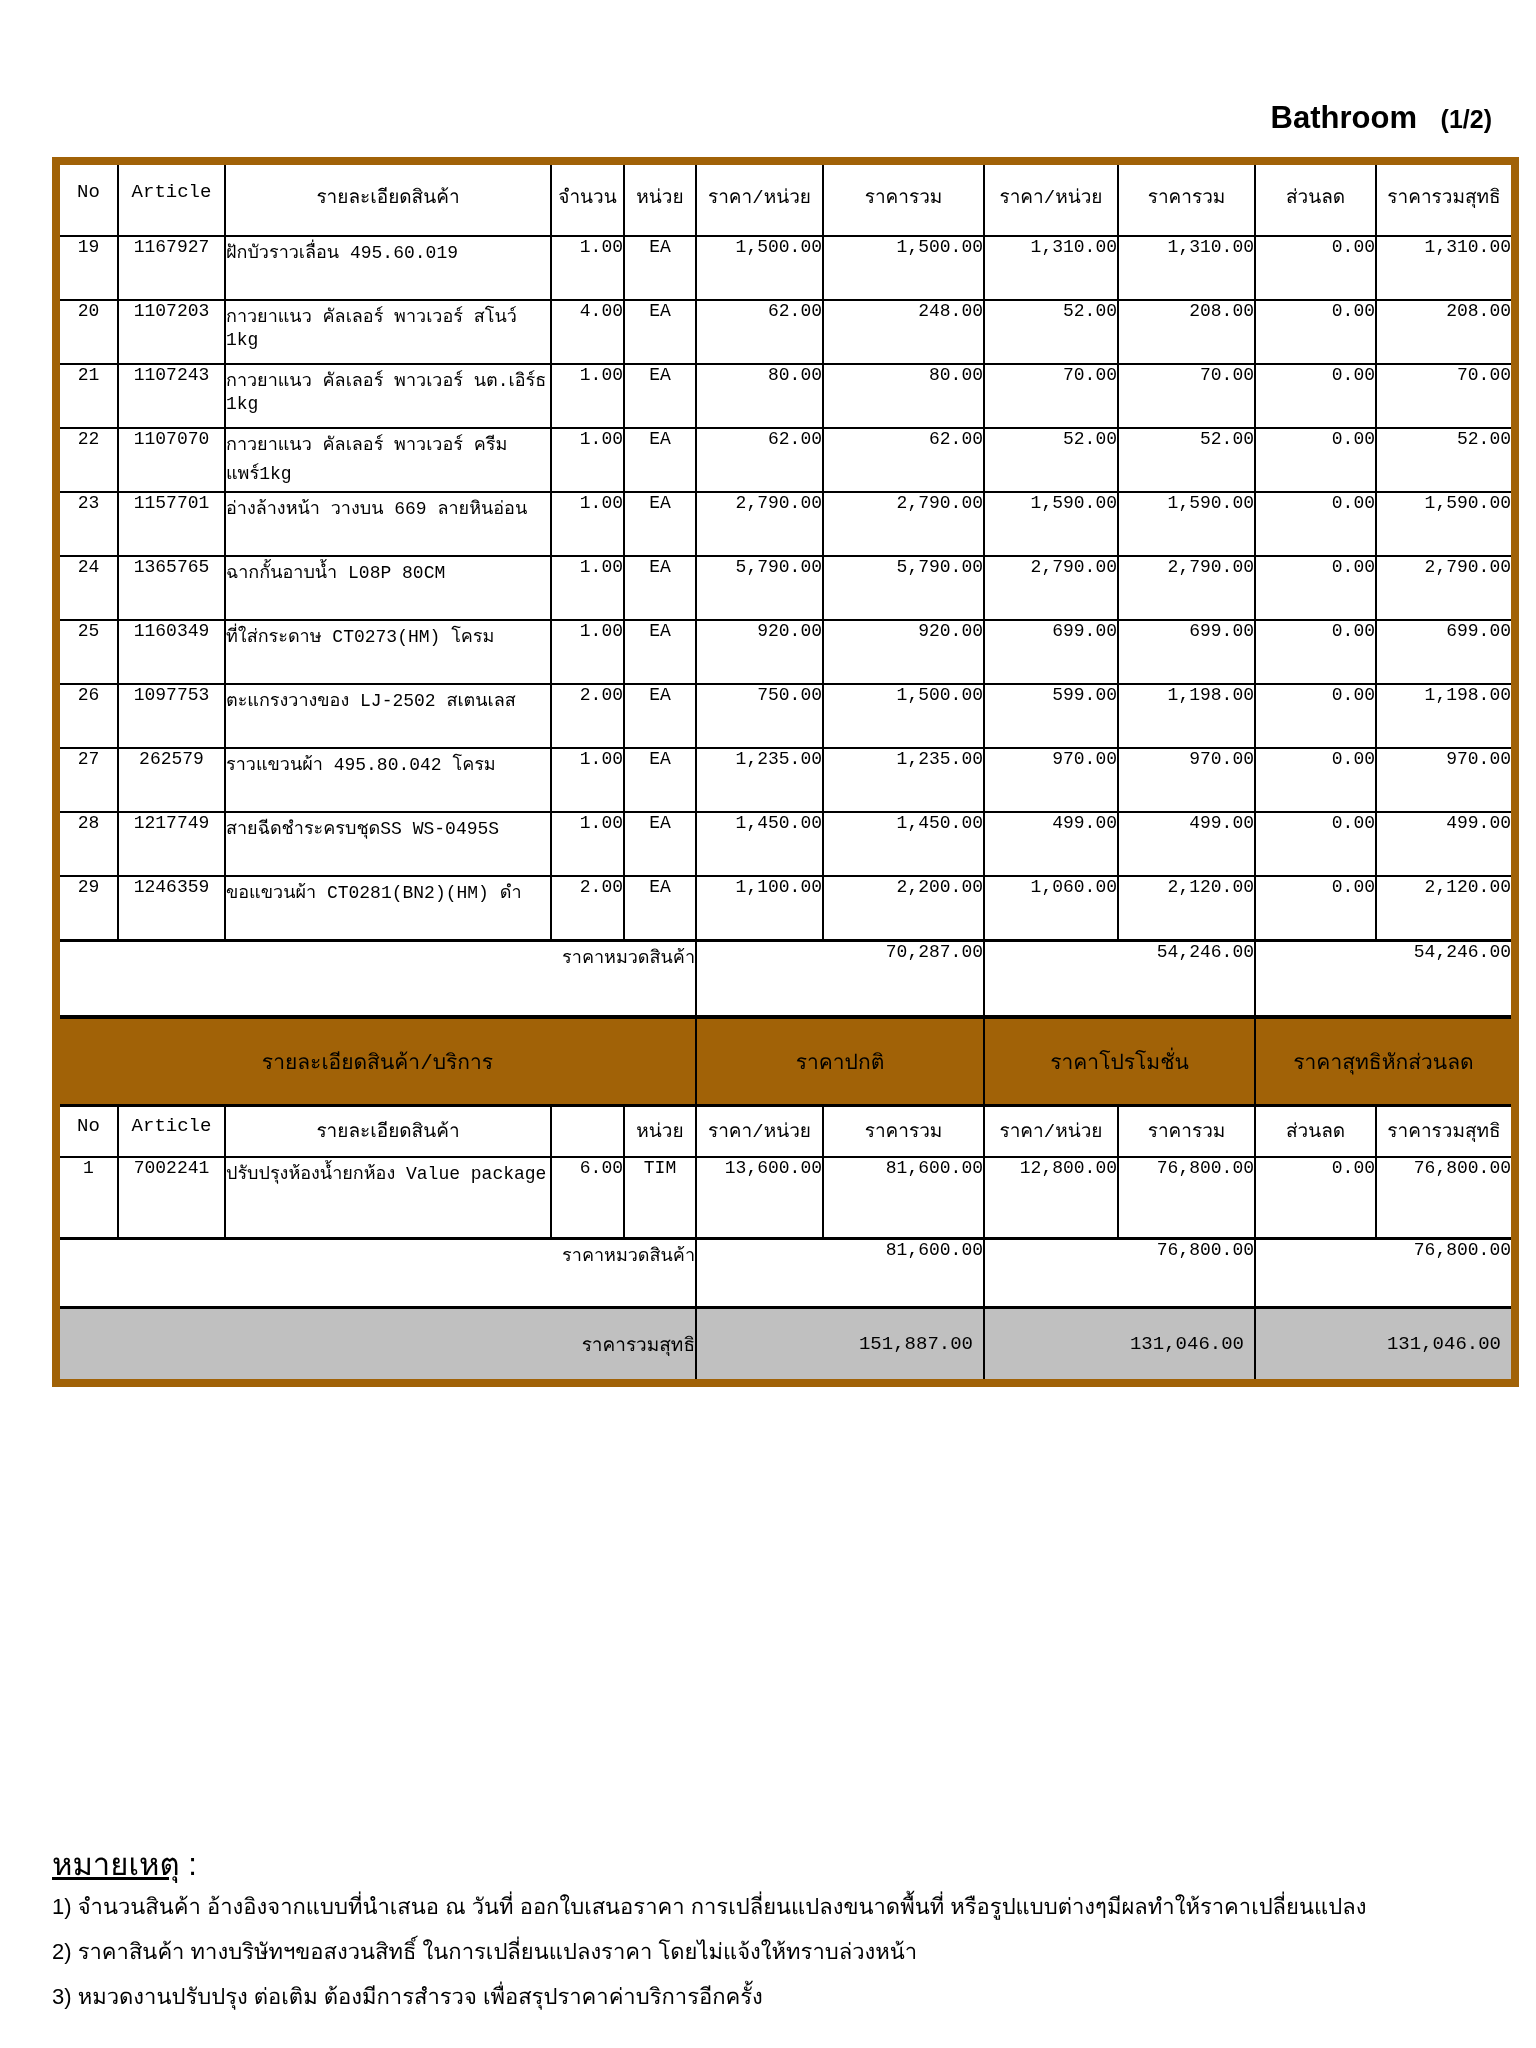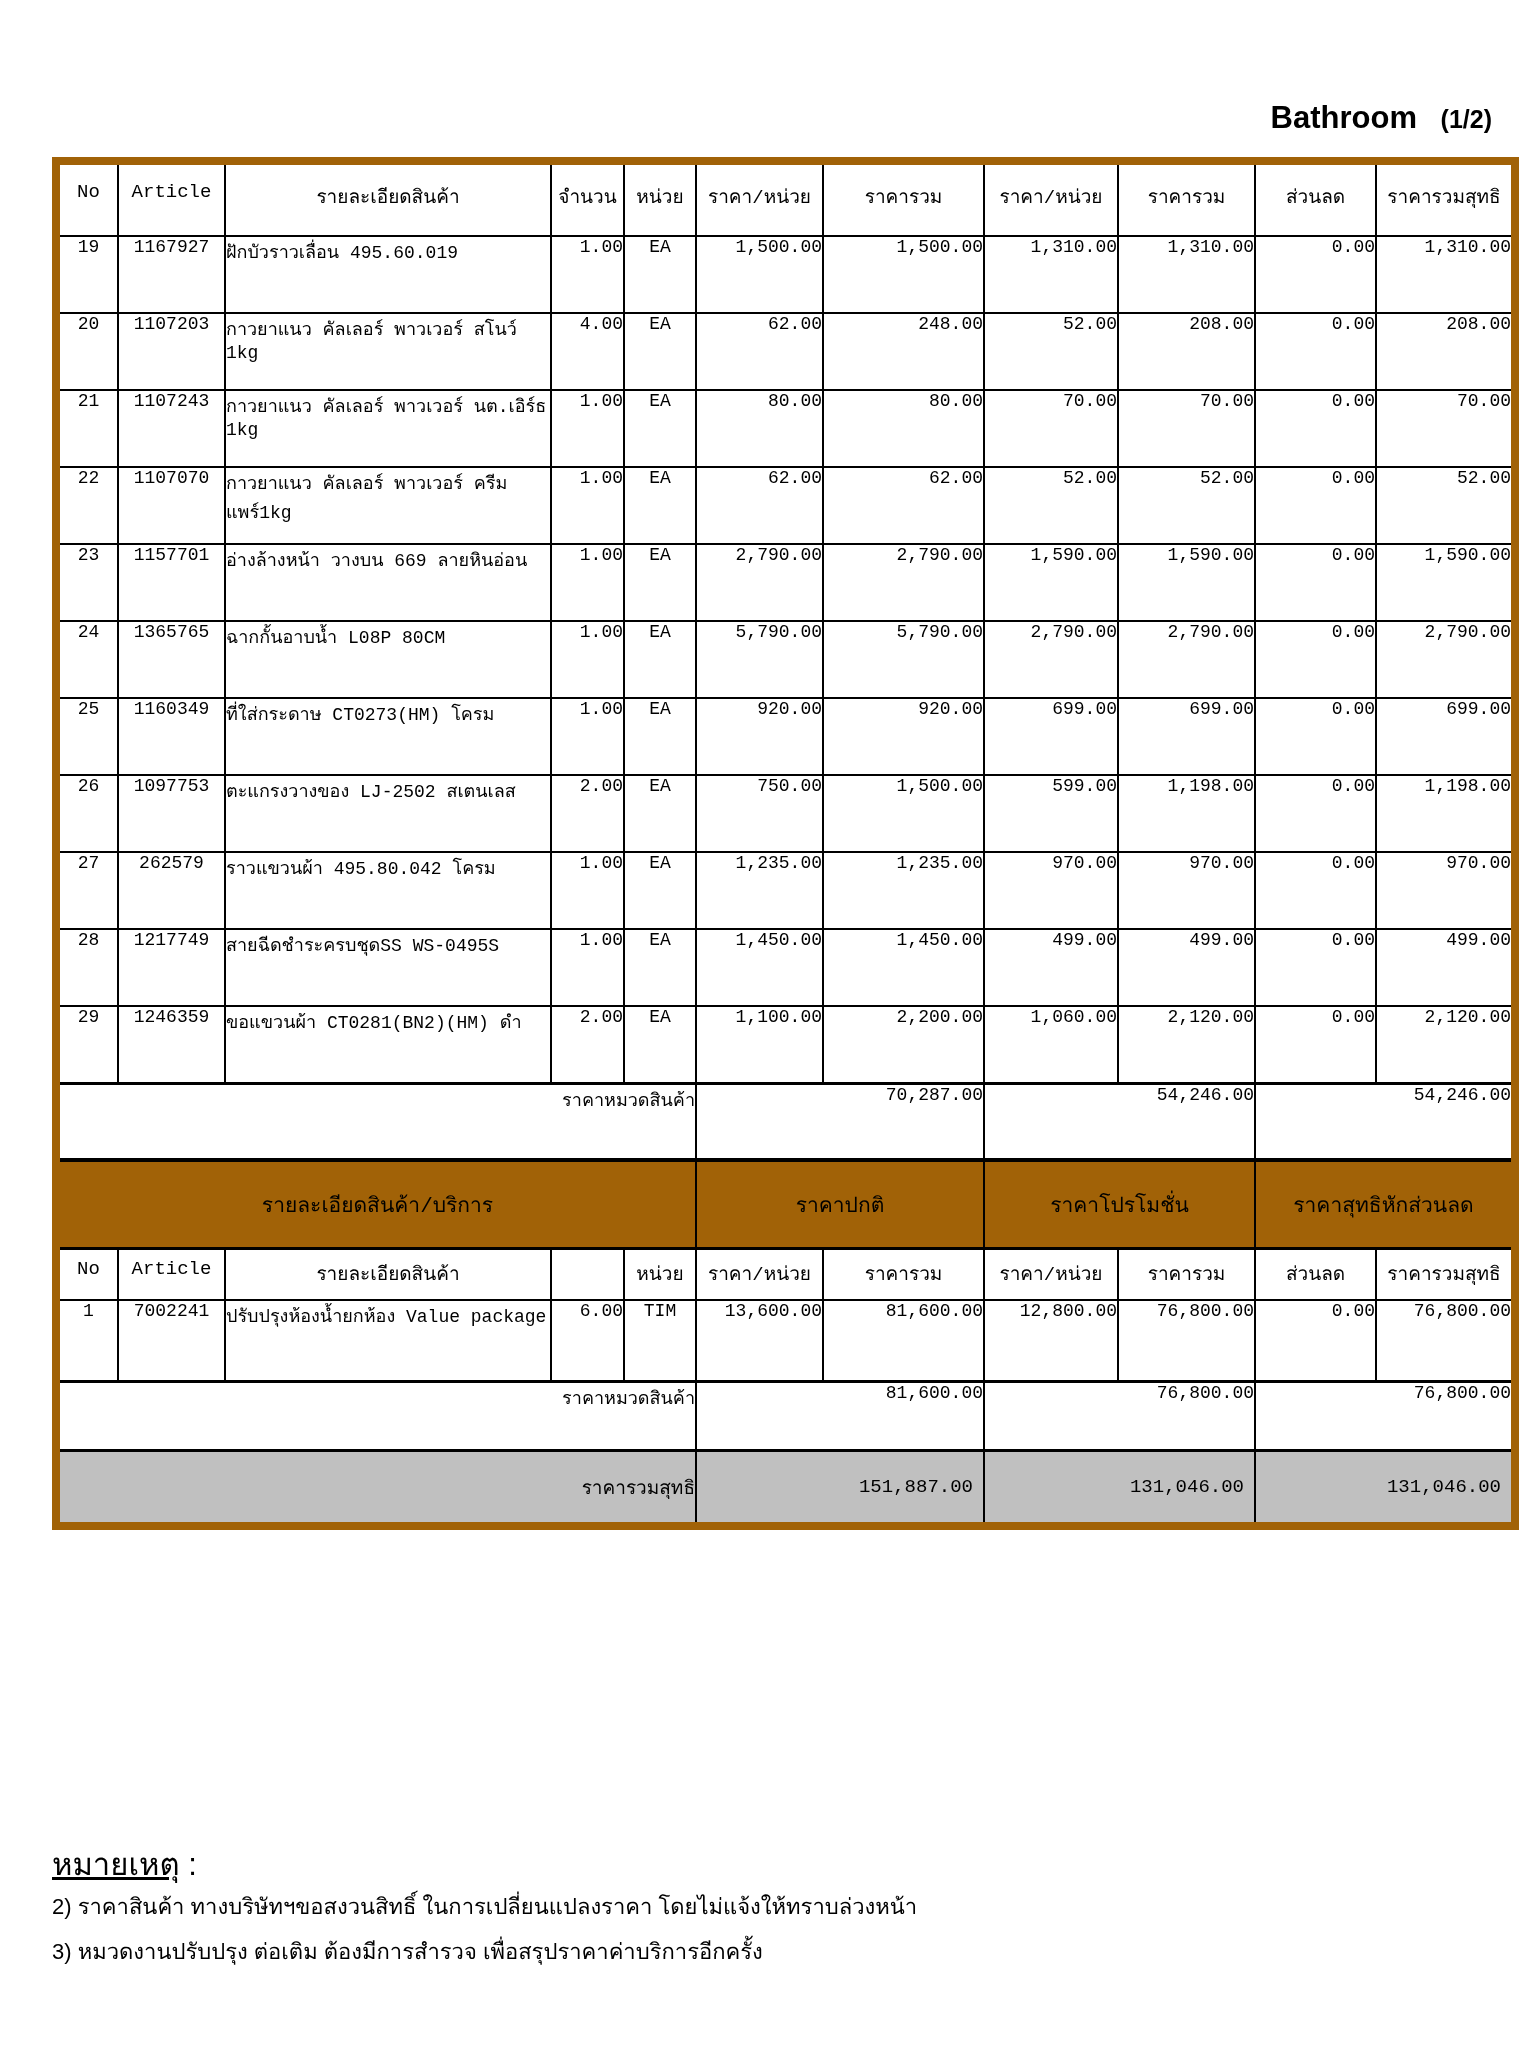--- a/index.html
+++ b/index.html
@@ -12,21 +12,21 @@
   table.quote{position:absolute;left:52px;top:157px;width:1459px;border-collapse:collapse;
               border:8px solid #a16207;table-layout:fixed;font-family:Liberation Mono, monospace;}
   table.quote th,table.quote td{border:2px solid #000;padding:0;vertical-align:top;overflow:hidden;
               font-size:18px;font-weight:400;}
 
   tr.header-row{height:75px;}
   tr.header-row th{text-align:center;padding-top:16px;font-size:19px;}
   tr.header-row2{height:52px;}
   tr.header-row2 th{text-align:center;padding-top:8px;font-size:19px;border-top:3px solid #000;}
 
-  tr.item-row{height:77px;}
+  tr.item-row{height:64px;}
   tr.item-row2{height:81px;}
   td.c-center{text-align:center;padding-top:16px;}
   td.c-desc{text-align:left;padding:6px 4px 0 5px;}
   td.c-num{text-align:right;padding:16px 8px 0 0;}
   td.c-unit{text-align:center;padding-top:16px;}
 
   tr.summary-row{height:77px;}
   tr.summary-row2{height:69px;}
   tr.summary-row td,tr.summary-row2 td{border-top:3px solid #000;}
   td.summary-label{text-align:right;padding-top:14px;font-size:19px;}
@@ -299,17 +299,18 @@
         <td colspan="2" class="summary-val">131,046.00</td>
         <td colspan="2" class="summary-val">131,046.00</td>
       </tr>
     </tbody>
   </table>
 
   <div class="notes">
     <div class="notes-heading">
       <span class="word">หมายเหตุ</span><span> :</span>
     </div>
+    <div class="note-line">1) จำนวนสินค้า อ้างอิงจากแบบที่นำเสนอ ณ วันที่ ออกใบเสนอราคา การเปลี่ยนแปลงขนาดพื้นที่ หรือรูปแบบต่างๆมีผลทำให้ราคาเปลี่ยนแปลง</div>
     <div class="note-line">2) ราคาสินค้า ทางบริษัทฯขอสงวนสิทธิ์ ในการเปลี่ยนแปลงราคา โดยไม่แจ้งให้ทราบล่วงหน้า</div>
     <div class="note-line">3) หมวดงานปรับปรุง ต่อเติม ต้องมีการสำรวจ เพื่อสรุปราคาค่าบริการอีกครั้ง</div>
   </div>
 
 </div>
 
 </body></html>

